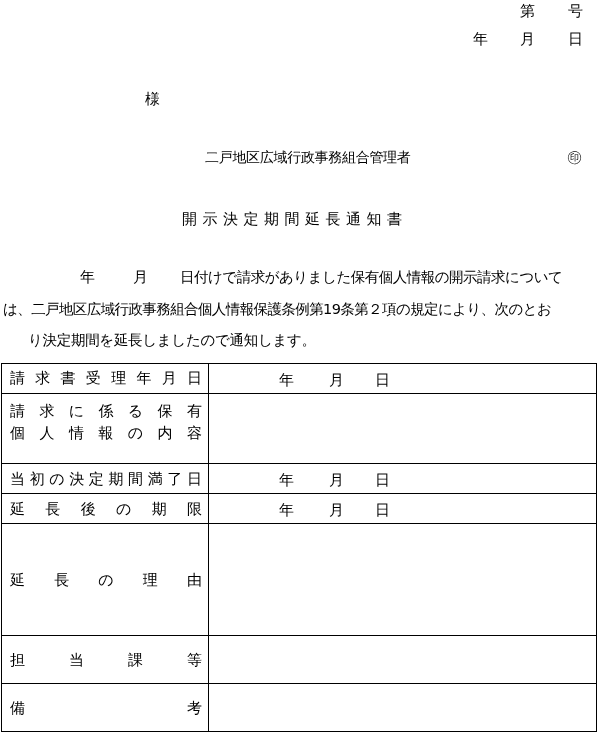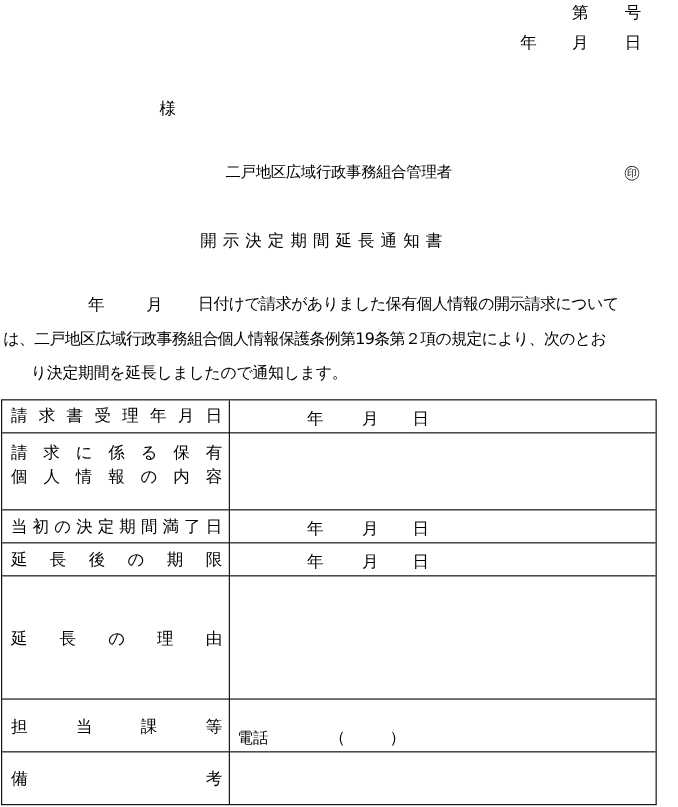--- a/index.html
+++ b/index.html
@@ -131,25 +131,20 @@
     <div class="val" style="top:0;height:112px;"></div>
   </div>
 
   <div class="row" style="top:271px;height:48px;">
     <div class="label" style="top:0;height:48px;">
       <span>担</span>
         <span>当</span>
         <span>課</span>
         <span>等</span>
     </div>
-    <div class="val date" style="top:0;height:48px;">
-      <span style="left:7px;top:26px;font-size:14px;">電話</span>
-      <span style="left:90px;top:25px;">（</span>
-      <span style="left:145px;top:25px;">）</span>
-    </div>
   </div>
 
   <div class="row" style="top:319px;height:49px;">
     <div class="label" style="top:0;height:49px;">
       <span>備</span>
         <span>考</span>
     </div>
     <div class="val" style="top:0;height:49px;"></div>
   </div>
 </div>

